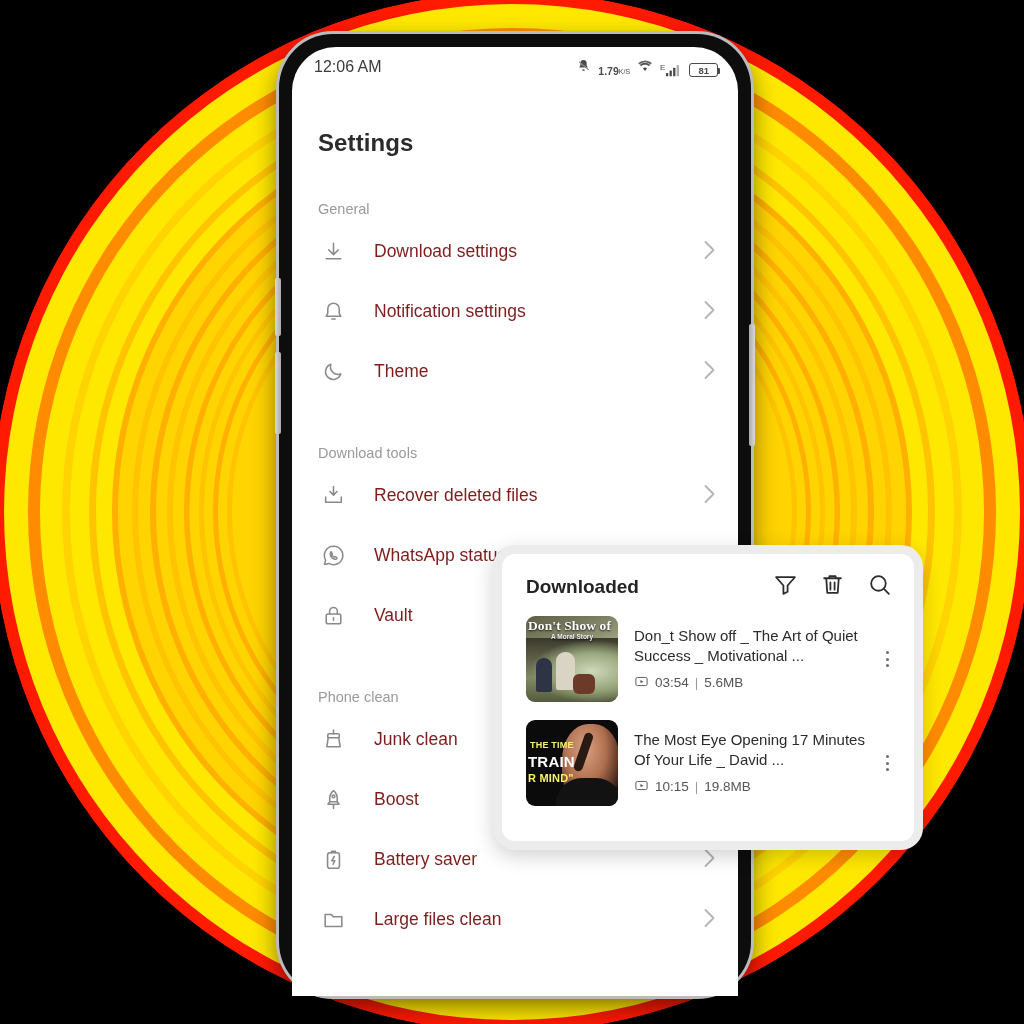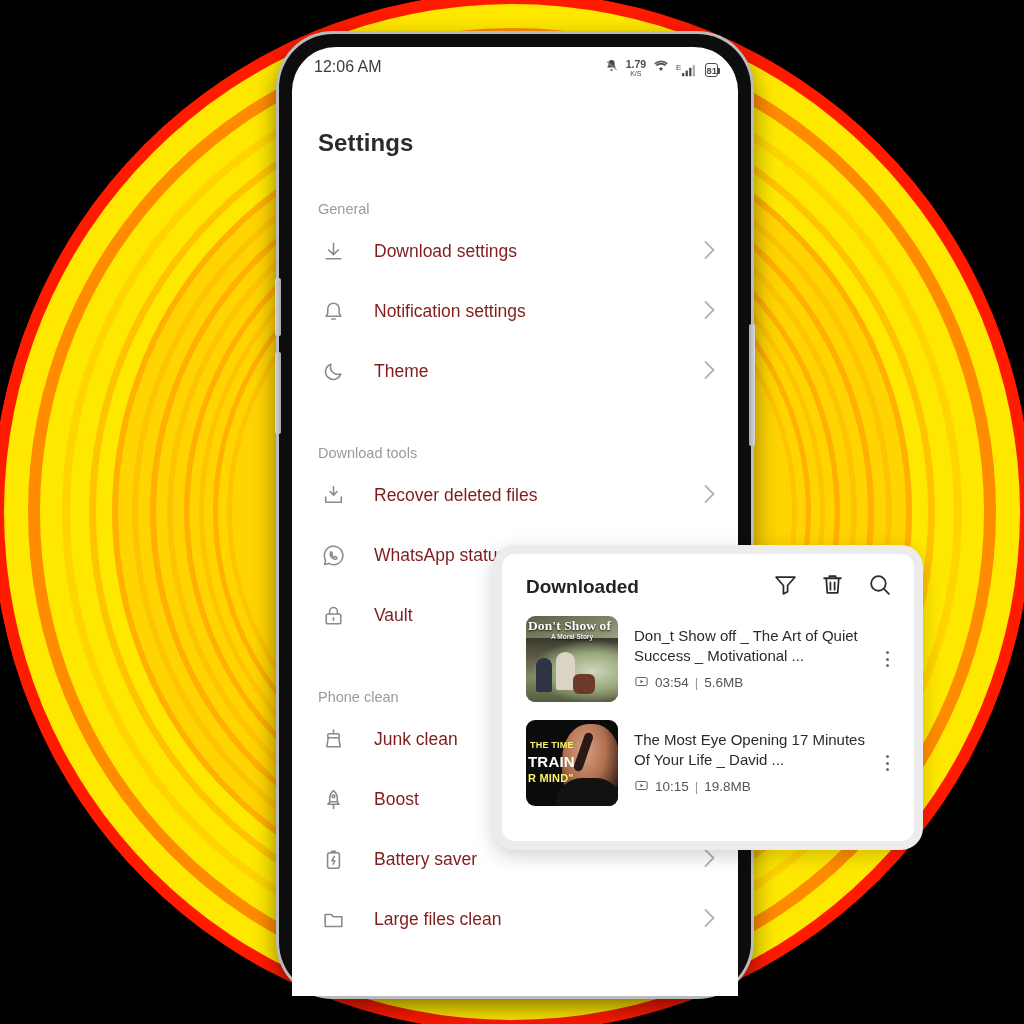--- a/index.html
+++ b/index.html
@@ -43,28 +43,28 @@
   .power    { right: -4px; top: 290px; width: 6px; height: 122px;
               background: linear-gradient(90deg,#a9abad,#d6d8da); }
 
   
   .statusbar {
     height: 40px; padding: 0 20px 0 22px;
     display: flex; align-items: center; justify-content: space-between;
     color: #3b3b3b; font-size: 16px;
   }
   .sb-right { display: flex; align-items: flex-end; gap: 7px; }
-  .net-speed { display: flex; flex-direction: column; align-items: center; line-height: 1; color:#4a4a4a; }
+  .net-speed { display: flex; align-items: center; line-height: 1; color:#4a4a4a; }
   .net-speed .n { font-size: 10.5px; font-weight: 600; }
   .net-speed .u { font-size: 7px; }
   .sig-wrap { display: flex; align-items: flex-end; gap: 1px; }
   .sig-e { font-size: 8px; color:#4a4a4a; margin-bottom: 5px; }
   .battery {
     border: 1.6px solid #4a4a4a; border-radius: 3px;
-    padding: 0 0; font-size: 9.5px; font-weight: 700; color: #4a4a4a;
+    padding: 0 8px; font-size: 9.5px; font-weight: 700; color: #4a4a4a;
     line-height: 13px; height: 14px; position: relative;
   }
   .battery::after{ content:""; position:absolute; right:-3px; top:4px; width:2px; height:6px; background:#4a4a4a; border-radius:0 1px 1px 0;}
 
   
   .page-title { font-size: 24px; font-weight: 700; color: #2b2b2b; padding: 42px 0 0 26px; letter-spacing:.1px;}
   .section-label { font-size: 14.5px; color: #9a9a9a; padding: 44px 0 0 26px; }
   .s-list { padding-top: 4px; }
   .s-item {
     display: flex; align-items: center;

